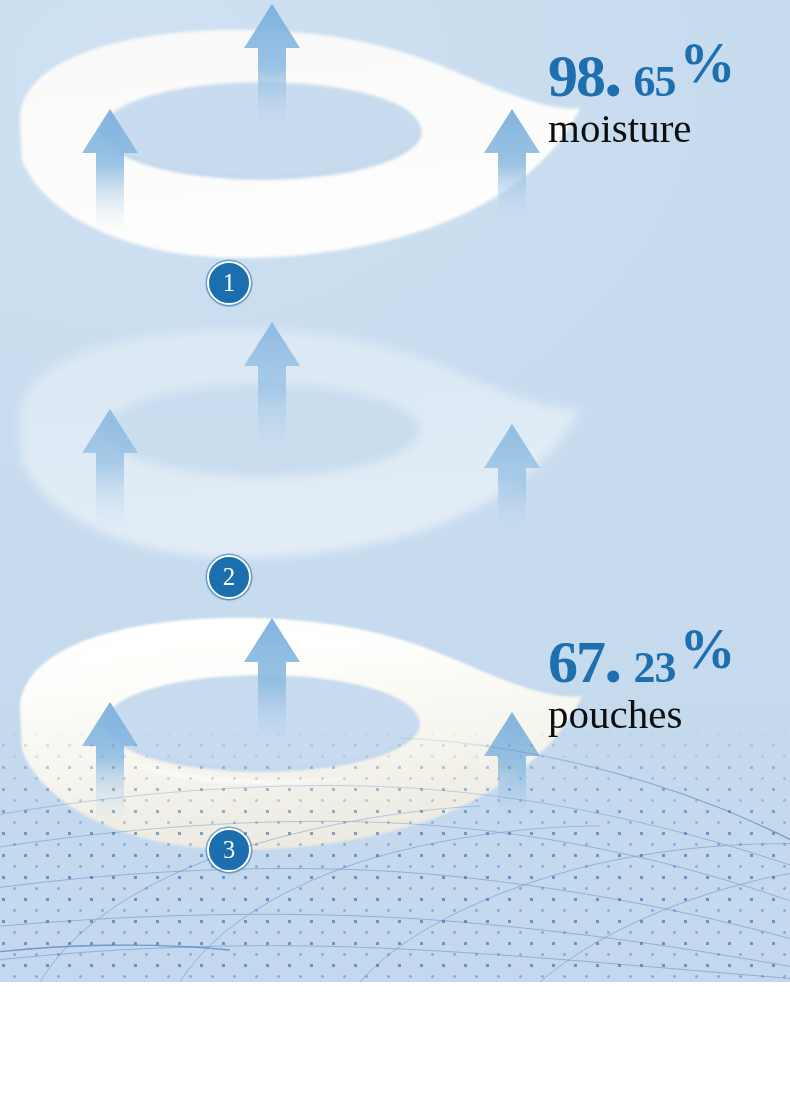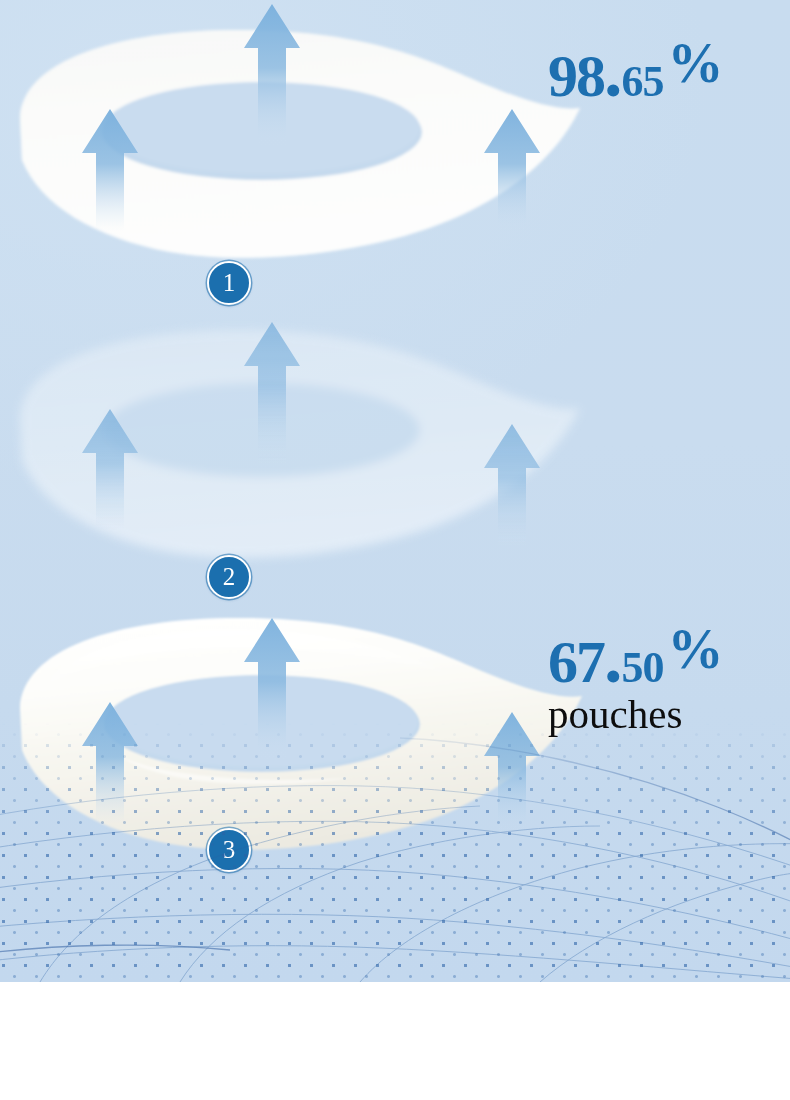--- a/index.html
+++ b/index.html
@@ -117,20 +117,21 @@
   .stat .whole {
     font-size: 60px;
     letter-spacing: -2px;
   }
   .stat .dot {
     font-size: 74px;
   }
   .stat .dec {
     font-size: 44px;
     letter-spacing: -1px;
+    margin-left: 12px;
   }
   .stat .pct {
     font-size: 56px;
     vertical-align: 14px;
     margin-left: 4px;
   }
   .stat .label {
     display: block;
     color: #0d0d0d;
     font-family: "Liberation Serif", serif;
@@ -214,20 +215,21 @@
       </div>
 
       <div class="badge" style="left:207px;top:261px;">
         <span>1</span>
       </div>
 
       <div class="stat" style="left:548px;top:36px;">
         <span class="num-line">
           <span class="whole">98</span><span class="dot">.</span><span class="dec">65</span><span class="pct">%</span>
         </span>
+        <span class="label">moisture</span>
       </div>
     </div>
 
     <div class="block" style="top:300px;height:310px;">
 
       <div class="shape-wrap" style="opacity:.52;">
         <svg width="600" height="290" viewBox="0 0 600 290">
           <defs>
             <linearGradient id="g2body" x1="0" y1="0" x2="0.2" y2="1">
               <stop offset="0%" stop-color="#e9f1f8"></stop>
@@ -339,21 +341,21 @@
           <path d="M32 4 L60 48 L46 48 L46 126 L18 126 L18 48 L4 48 Z" fill="url(#ar3)"></path>
         </svg>
       </div>
 
       <div class="badge" style="left:207px;top:238px;">
         <span>3</span>
       </div>
 
       <div class="stat" style="left:548px;top:32px;">
         <span class="num-line">
-          <span class="whole">67</span><span class="dot">.</span><span class="dec">50</span><span class="pct">%</span>
+          <span class="whole">67</span><span class="dot">.</span><span class="dec">23</span><span class="pct">%</span>
         </span>
         <span class="label">pouches</span>
       </div>
     </div>
 
     <div class="mesh-lines">
       <svg width="830" height="260" viewBox="0 0 830 260" preserveAspectRatio="none">
         <g stroke="#2b62a6" stroke-width=".8" fill="none" opacity=".42">
           <path d="M0 96 C 140 70, 300 58, 430 66 C 560 74, 700 104, 830 150"></path>
           <path d="M0 128 C 150 104, 320 92, 460 104 C 600 116, 720 146, 830 186"></path>

